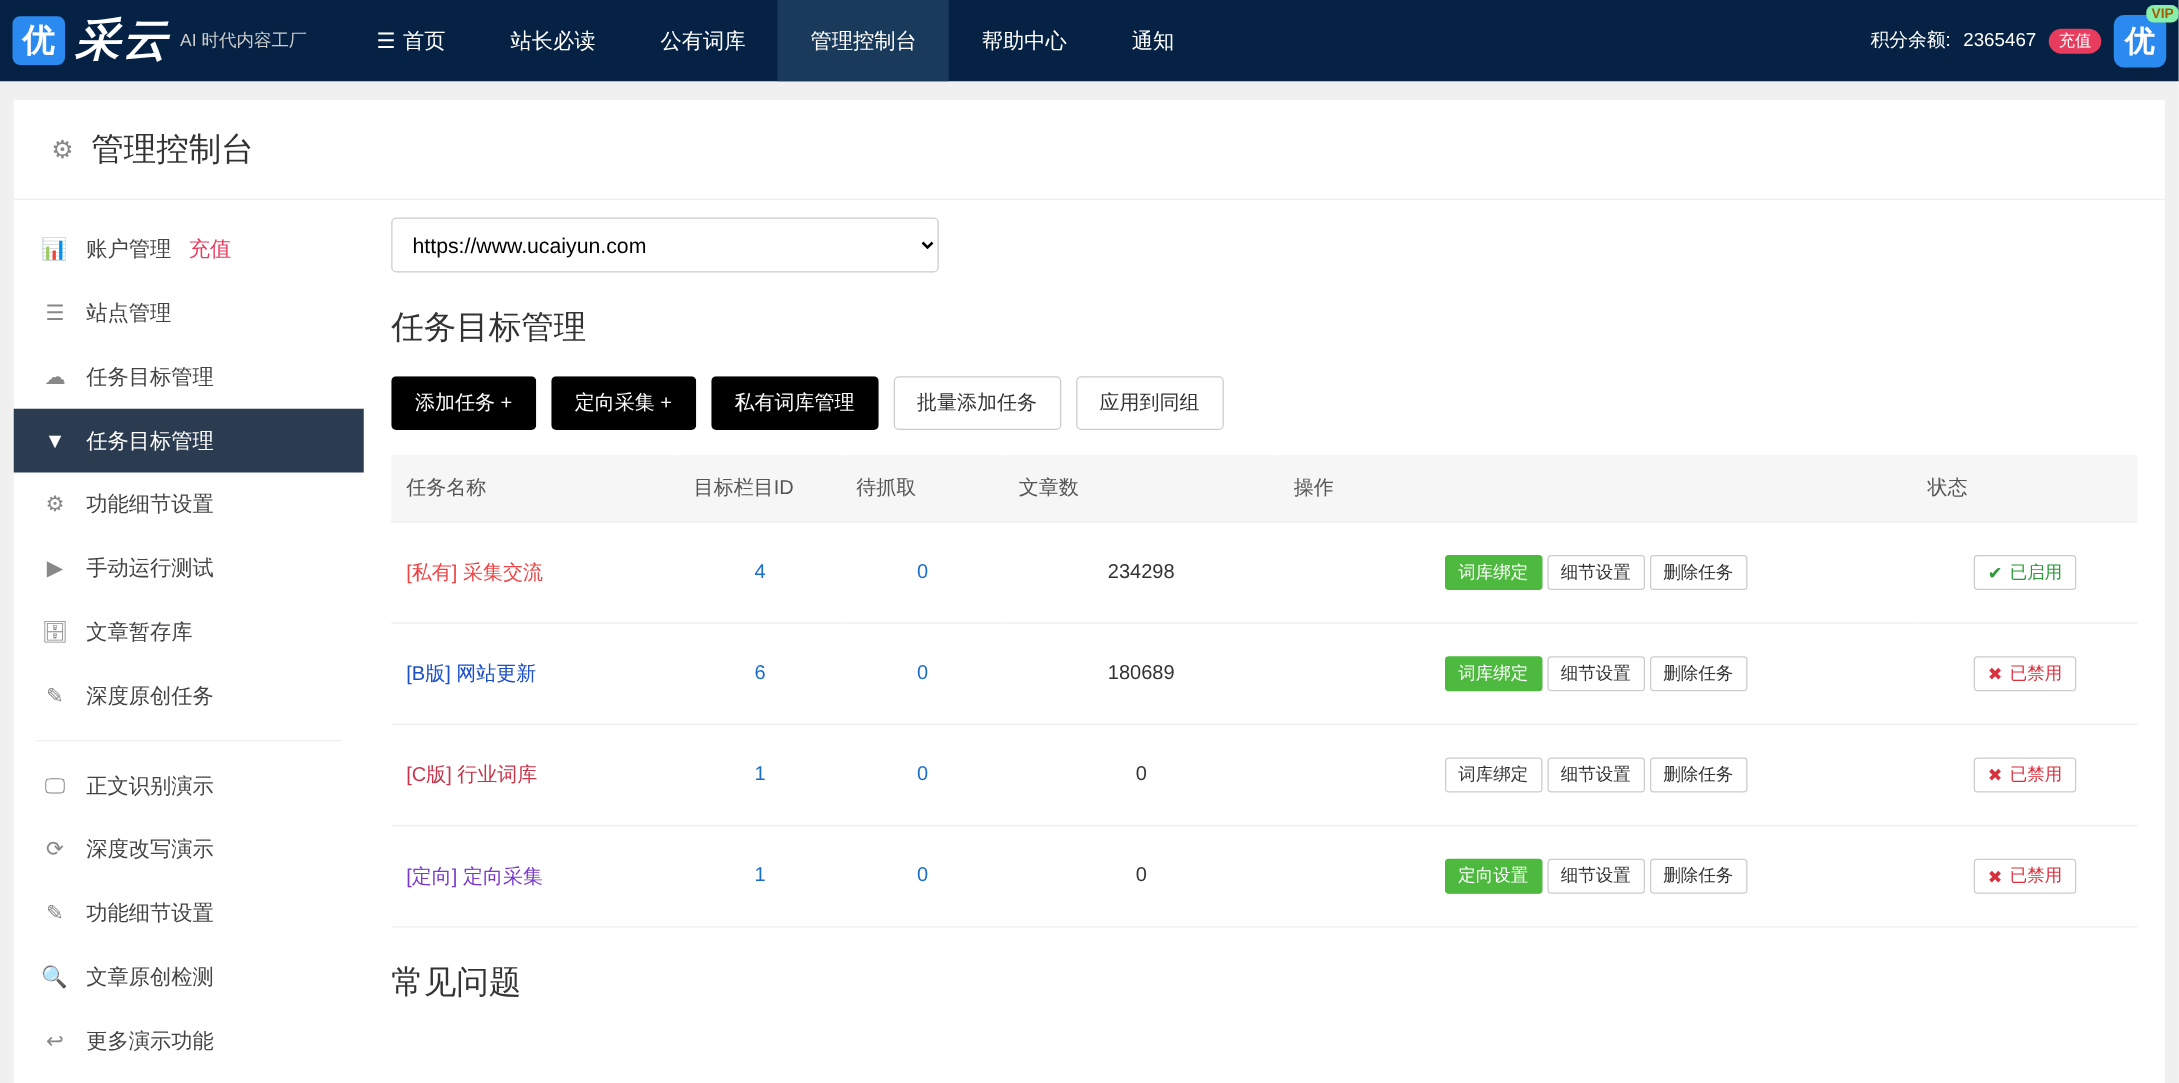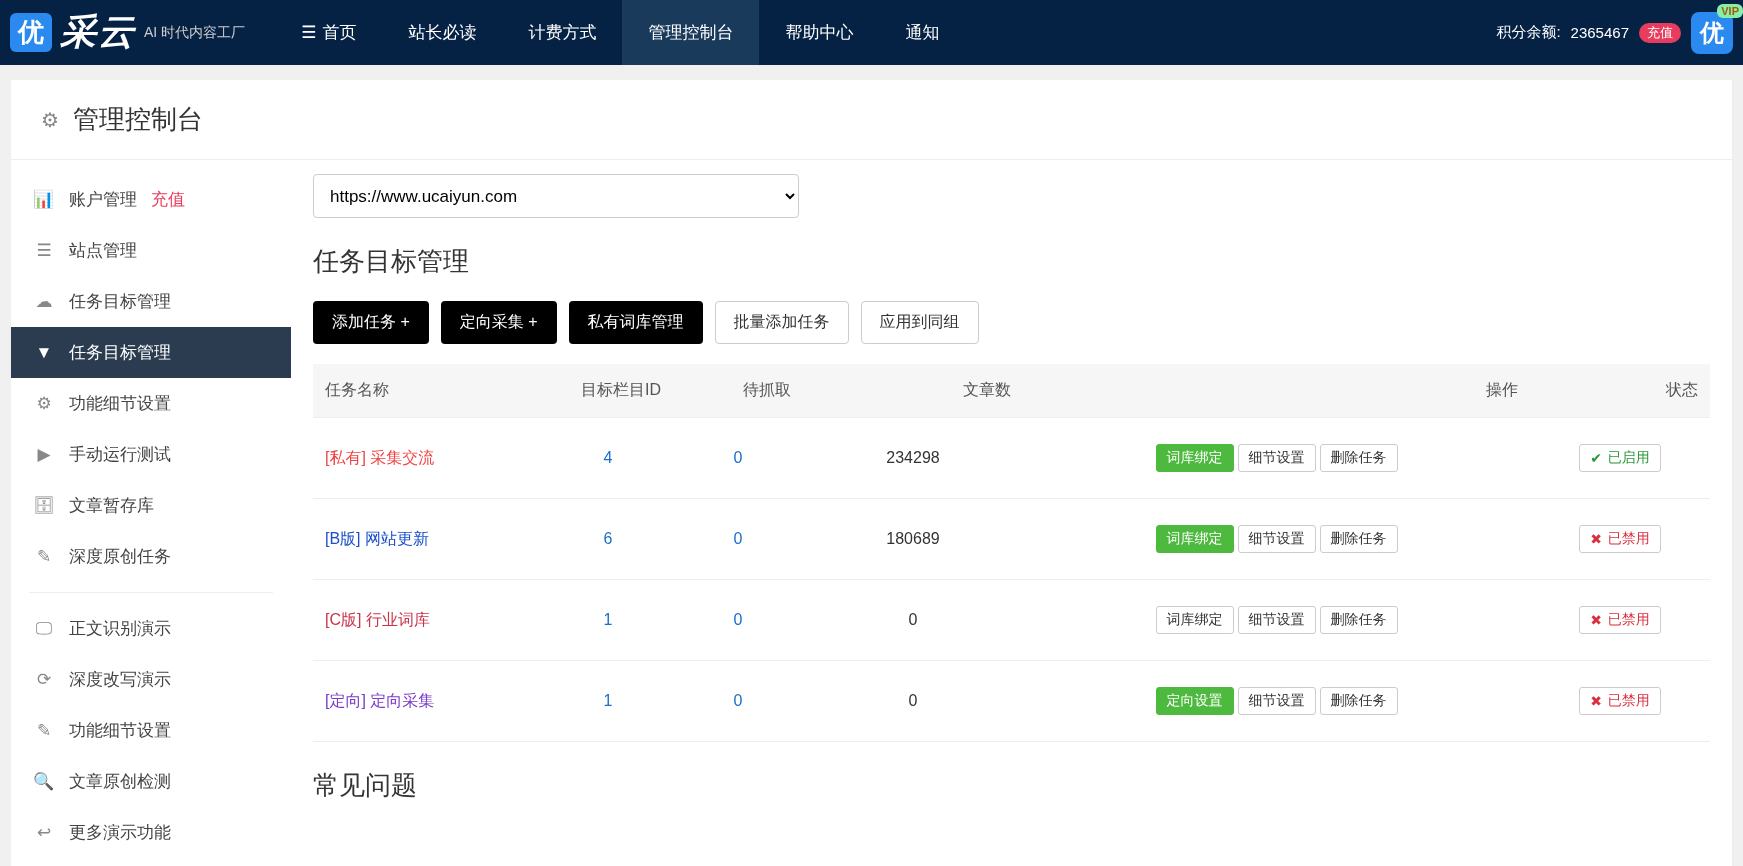--- a/index.html
+++ b/index.html
@@ -23,28 +23,28 @@
 .page-title{font-size:26px;color:#333}
 .content{display:flex}
 .sidebar{width:280px;padding:14px 0}
 .sb-item{padding:14px 22px;display:flex;align-items:center;gap:14px;font-size:17px;color:#444;cursor:pointer}
 .sb-item.active{background:#2b3b50;color:#fff}
 .sb-icon{width:22px;color:#888;display:inline-flex;justify-content:center}
 .sb-item.active .sb-icon{color:#fff}
 .sb-recharge{color:#e83c5e}
 .sb-divider{border-top:1px solid #eee;margin:10px 18px}
 .main{flex:1;padding:14px 22px}
-select{width:486px;height:44px;border:1px solid #ccc;border-radius:4px;padding:0 12px;font-size:17px;background:#fff}
+select{width:438px;height:44px;border:1px solid #ccc;border-radius:4px;padding:0 12px;font-size:17px;background:#fff}
 .section-title{font-size:26px;margin:26px 0 22px;color:#333}
 .toolbar{display:flex;gap:12px;margin-bottom:20px}
 .btn{padding:10px 18px;border-radius:4px;font-size:16px;cursor:pointer;border:1px solid transparent}
 .btn-green{background:#000000;color:#fff}
 .btn-outline{background:#fff;border-color:#ccc;color:#333}
 table{width:100%;border-collapse:collapse}
-th{background:#f6f6f6;padding:16px 12px;text-align:right;font-weight:normal;color:#555;font-size:16px;border-bottom:1px solid #eee}
+th{background:#f6f6f6;padding:16px 12px;text-align:left;font-weight:normal;color:#555;font-size:16px;border-bottom:1px solid #eee}
 th:first-child{text-align:left}
 td{padding:14px 12px;text-align:center;font-size:16px;border-bottom:1px solid #eee;color:#333}
 td:first-child{text-align:left}
 .link-id{color:#1a6fc9}
 .task-tag{color:#555}
 .t-green{color:#ef4444}
 .t-blue{color:#1a4fc9}
 .t-red{color:#c9344a}
 .t-purple{color:#7a3acb}
 .btn-sm{display:inline-block;padding:4px 10px;border:1px solid #ccc;border-radius:3px;font-size:14px;margin:12px 2px;cursor:pointer;background:#fff}
@@ -64,21 +64,21 @@
   </div>
   <div class="nav" id="nav">
       <div class="nav-item">
         <span>☰</span>
         <span>首页</span>
       </div>
       <div class="nav-item">
         <span>站长必读</span>
       </div>
       <div class="nav-item">
-        <span>计费方式</span>
+        <span>公有词库</span>
       </div>
       <div class="nav-item active">
         <span>管理控制台</span>
       </div>
       <div class="nav-item">
         <span>帮助中心</span>
       </div>
       <div class="nav-item">
         <span>通知</span>
       </div>

